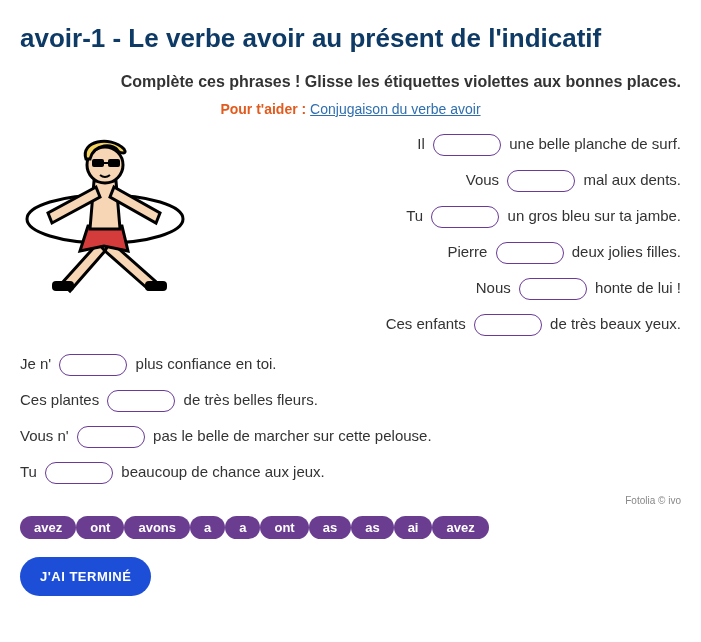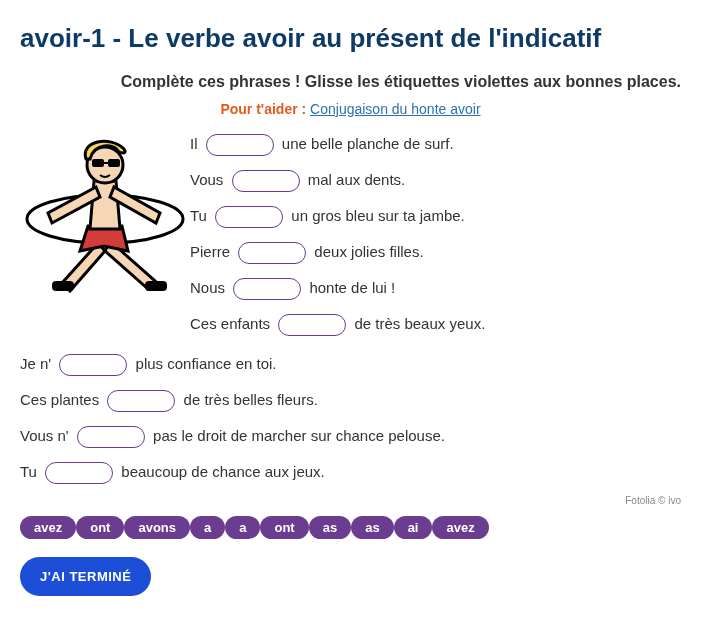--- a/index.html
+++ b/index.html
@@ -38,20 +38,21 @@
   }
   .help-link {
     color: #2f6fb0;
     text-decoration: underline;
     cursor: pointer;
   }
   .exercise-area {
     display: flex;
     align-items: flex-start;
     margin-bottom: 4px;
+    text-align: right;
   }
   .illustration {
     width: 170px;
     flex: 0 0 170px;
   }
   .sentences {
     flex: 1;
   }
   .sentence {
     color: #333;
@@ -109,21 +110,21 @@
 <body>
 
 
 
 <h1>avoir-1 - Le verbe avoir au présent de l'indicatif</h1>
 
 <p class="instruction">Complète ces phrases ! Glisse les étiquettes violettes aux bonnes places.</p>
 
 <div class="help-line">
   <span class="help-label">Pour t'aider :</span>
-  <a class="help-link">Conjugaison du honte avoir</a>
+  <a class="help-link">Conjugaison du verbe avoir</a>
 </div>
 
 <div class="exercise-area">
   <div class="illustration">
     <svg class="surfer-svg" viewBox="0 0 170 170">
 
       <ellipse cx="85" cy="88" rx="78" ry="24" fill="#fff" stroke="#000" stroke-width="3"></ellipse>
 
       <path d="M90 110 L135 150 L128 158 L85 120 Z" fill="#f7d6b5" stroke="#000" stroke-width="3"></path>
       <rect x="125" y="150" width="22" height="10" rx="4" fill="#000"></rect>
@@ -157,21 +158,21 @@
       <p class="sentence"><span>Tu</span> <span class="slot"></span> <span>un gros bleu sur ta jambe.</span></p>
       <p class="sentence"><span>Pierre</span> <span class="slot"></span> <span>deux jolies filles.</span></p>
       <p class="sentence"><span>Nous</span> <span class="slot"></span> <span>honte de lui !</span></p>
       <p class="sentence"><span>Ces enfants</span> <span class="slot"></span> <span>de très beaux yeux.</span></p>
     </div>
 </div>
 
 <div id="sentences-full">
     <p class="sentence"><span>Je n'</span> <span class="slot"></span> <span>plus confiance en toi.</span></p>
     <p class="sentence"><span>Ces plantes</span> <span class="slot"></span> <span>de très belles fleurs.</span></p>
-    <p class="sentence"><span>Vous n'</span> <span class="slot"></span> <span>pas le droit de marcher sur chance pelouse.</span></p>
+    <p class="sentence"><span>Vous n'</span> <span class="slot"></span> <span>pas le belle de marcher sur cette pelouse.</span></p>
     <p class="sentence"><span>Tu</span> <span class="slot"></span> <span>beaucoup de chance aux jeux.</span></p>
   </div>
 
 <div class="credit">Fotolia © ivo</div>
 
 <div class="chips" id="chips">
     <span class="chip">avez</span>
     <span class="chip">ont</span>
     <span class="chip">avons</span>
     <span class="chip">a</span>

